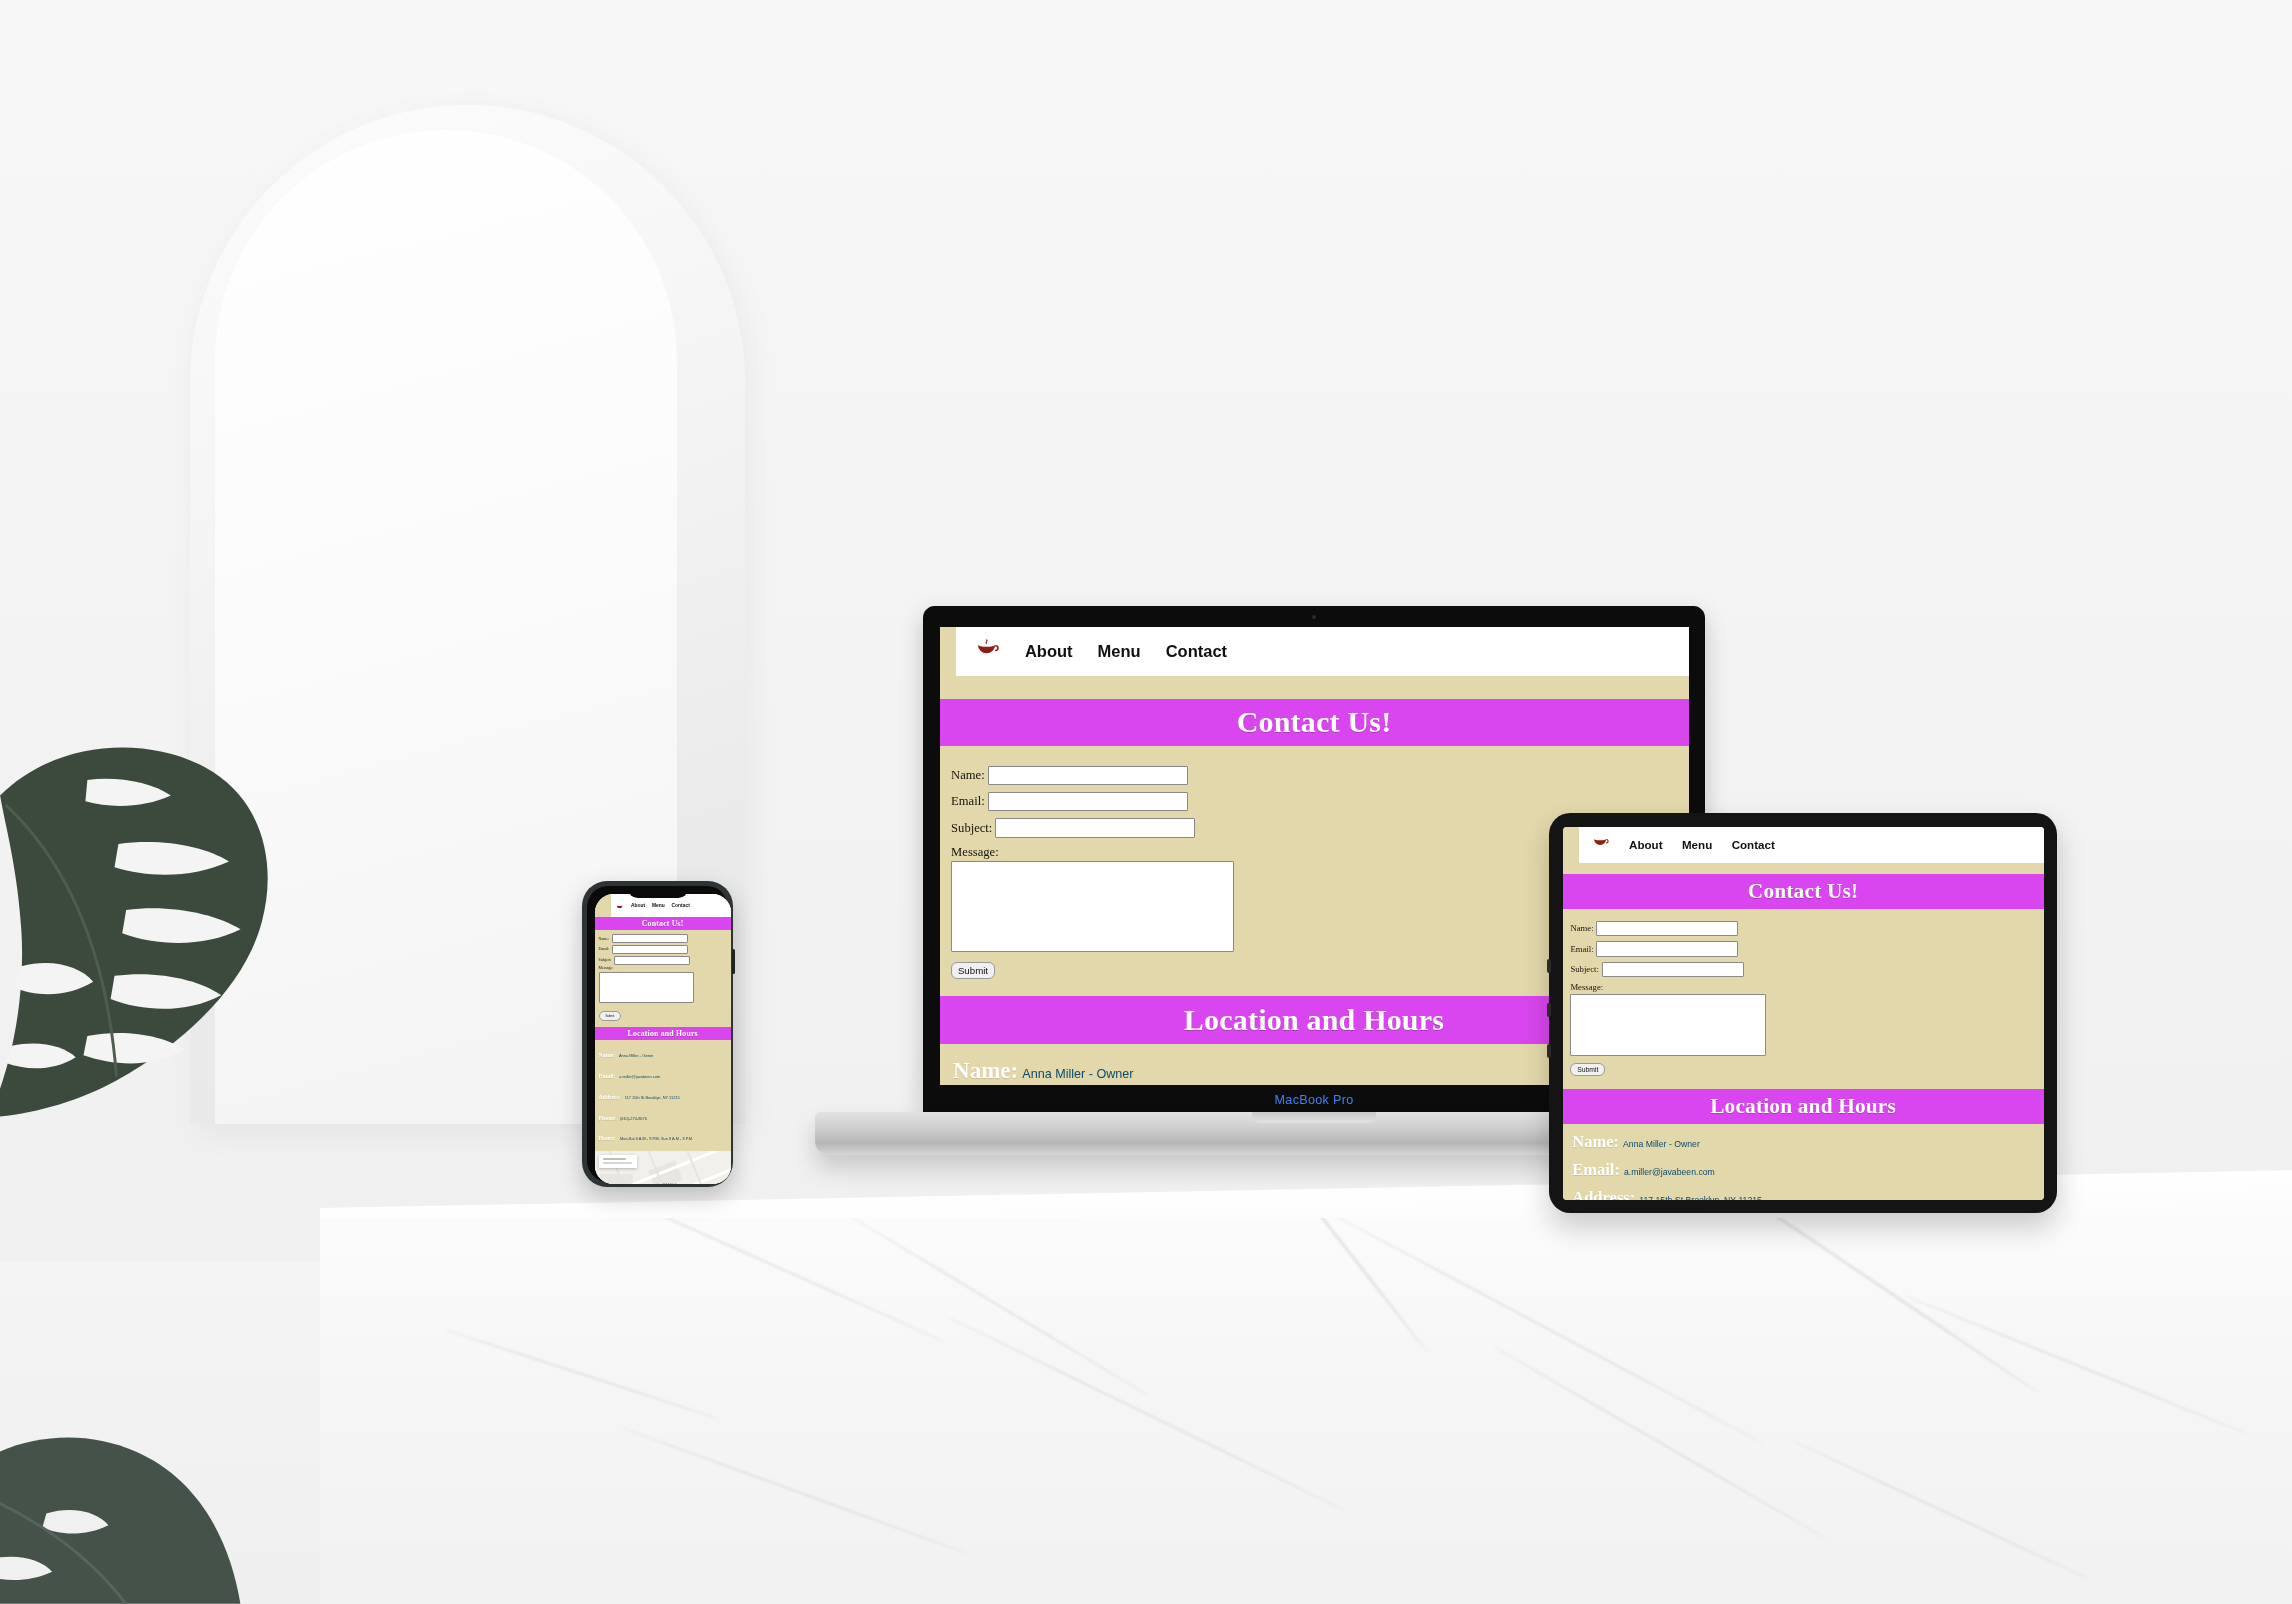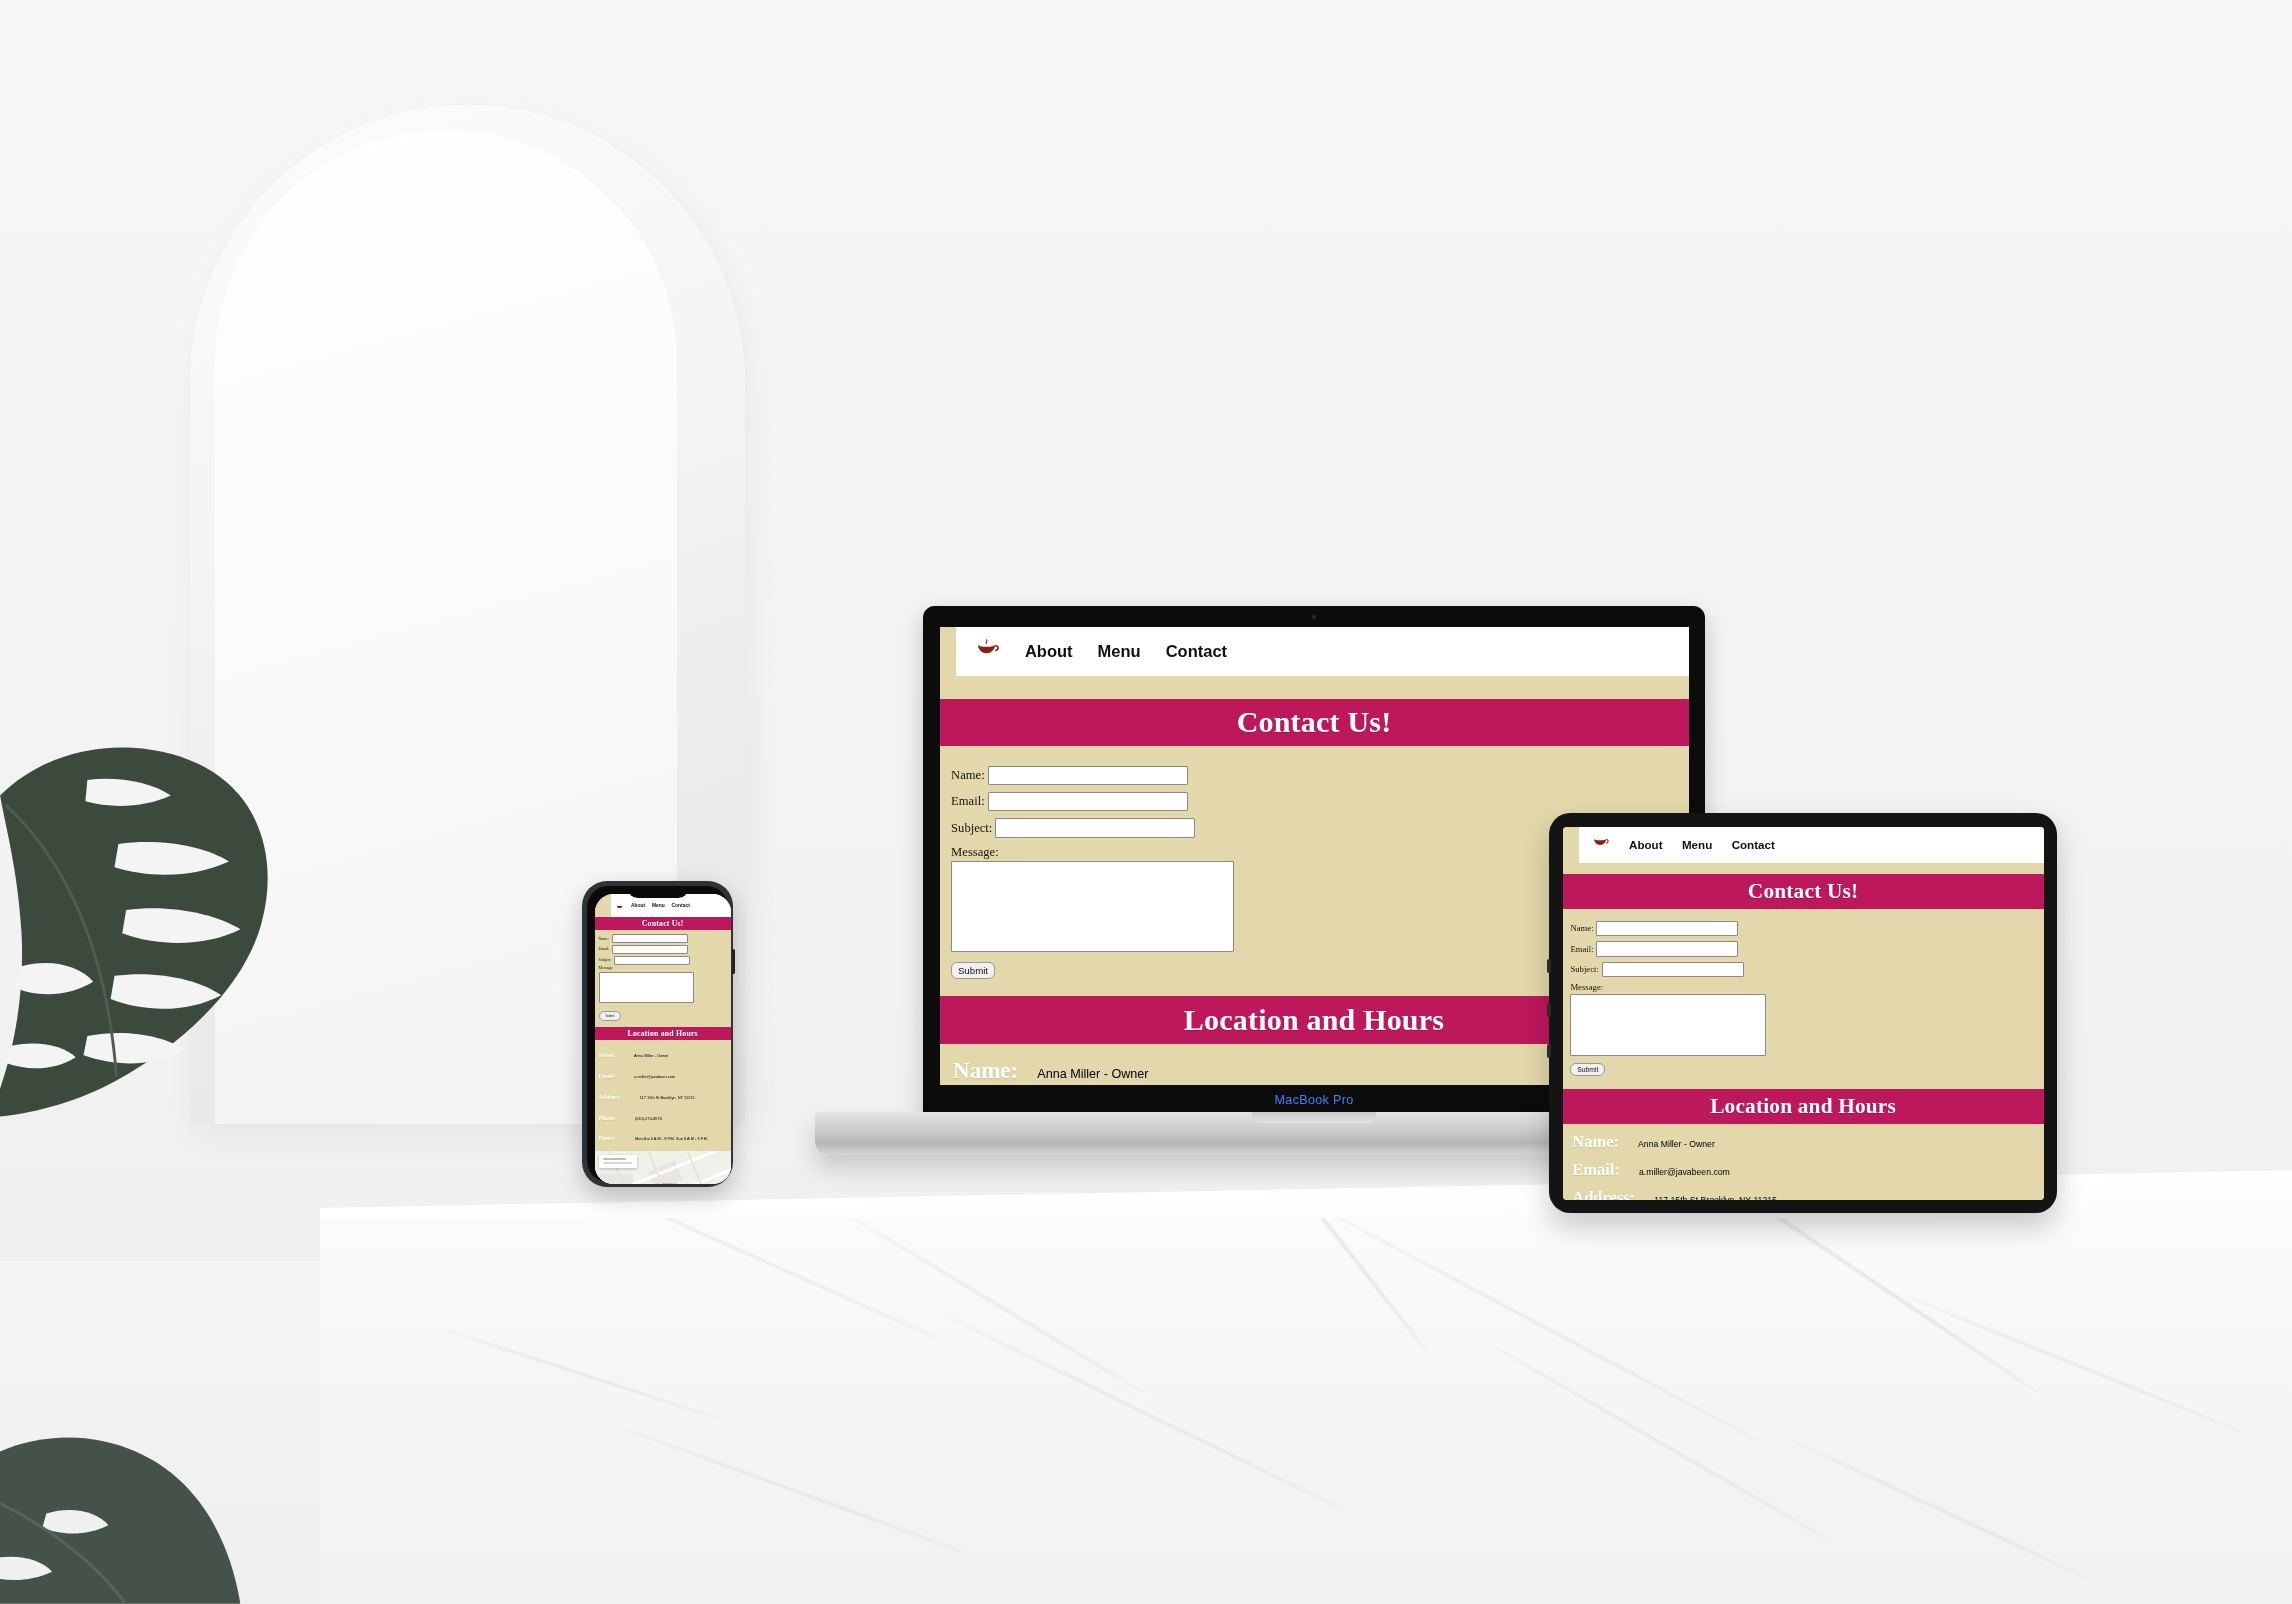--- a/index.html
+++ b/index.html
@@ -35,43 +35,43 @@
 
   
   .site{background:#E2D8AB;width:100%;height:100%;overflow:hidden;
         font-family:"Liberation Serif",serif;color:#fff;}
   .nav{background:#fff;display:flex;align-items:center;gap:var(--navgap,25px);
        padding:var(--navpad,9.7px 17.5px);margin-left:16px;}
   .logo{flex:0 0 auto;}
   .nav a{font-family:"Liberation Sans",sans-serif;color:#111;text-decoration:none;
          font-weight:600;font-size:var(--navfs,16.5px);}
   .gapbar{height:var(--gapbar,21.3px);background:#E2D8AB;}
-  .banner{background:#be185d;color:#fff;text-align:center;
+  .banner{background:#d946ef;color:#fff;text-align:center;
           font-family:"Liberation Serif",serif;font-weight:700;
           font-size:var(--bfs,29px);padding:var(--bpad,6.8px 0);
           letter-spacing:0.2px;text-shadow:0 1px 0 rgba(0,0,0,.18);}
   .form{padding:var(--fpad,15.5px 0 7.8px 9.7px);}
   .frow{display:flex;align-items:center;margin-bottom:var(--fmb,5.8px);}
   .frow label{font-family:"Liberation Serif",serif;color:#17130c;
               font-size:var(--lfs,11.6px);margin-right:2.9px;}
   .frow input{border:1px solid #8a8a8a;background:#fff;height:var(--ih,14.6px);
               width:var(--iw,184px);border-radius:1px;}
   .mlab{font-family:"Liberation Serif",serif;color:#17130c;
         font-size:var(--lfs,11.6px);display:block;margin-bottom:1.9px;}
   .msg{border:1px solid #8a8a8a;background:#fff;width:var(--mw,243px);
        height:var(--mh,78px);border-radius:1px;}
   .submit{margin-top:var(--smt,7.8px);font-family:Liberation Sans, sans-serif;
           font-size:var(--sfs,8.7px);background:#f0f0f0;border:1px solid #999;
           border-radius:6px;padding:1.9px 5.8px;color:#111;}
   .info{padding:var(--ipad,13.6px 0 5.8px 11.6px);}
   .irow{margin-bottom:var(--imb,13.6px);line-height:1;}
   .ikey{font-family:"Liberation Serif",serif;font-weight:700;color:#fff;
         font-size:var(--kfs,21.3px);text-shadow:0 1px 1px rgba(0,0,0,.12);}
-  .ival{font-family:"Liberation Sans",sans-serif;color:#000000;
-        font-size:var(--vfs,11.6px);margin-left:19px;}
+  .ival{font-family:"Liberation Sans",sans-serif;color:#0c4a6e;
+        font-size:var(--vfs,11.6px);margin-left:4px;}
 
   
   .map{background:#eceae5;position:relative;overflow:hidden;}
   .mapbase{position:absolute;inset:0;background:#f2f0eb;}
   .road{position:absolute;background:#ffffff;}
   .roadg{position:absolute;background:#e6e4de;}
   .blk{position:absolute;background:#e8e6e0;}
   .water{position:absolute;background:#cfe0f2;}
   .pin{position:absolute;width:8.7px;height:8.7px;border-radius:50% 50% 50% 0;
        background:#d8262c;transform:rotate(-45deg);}

